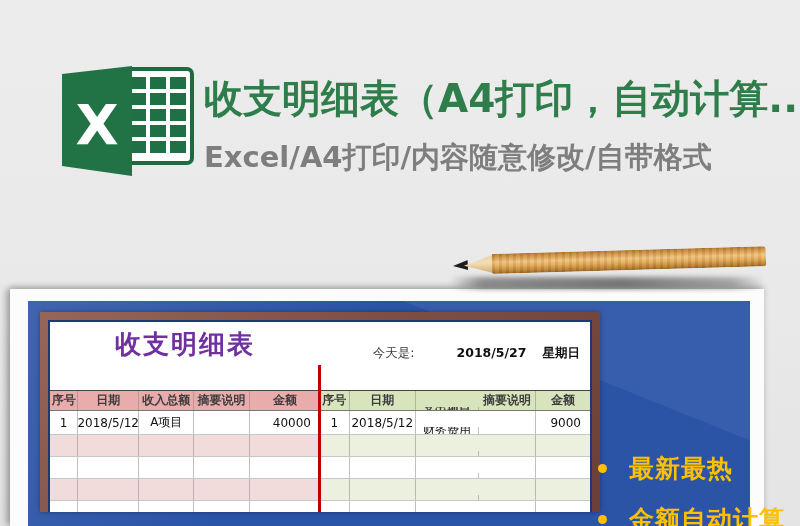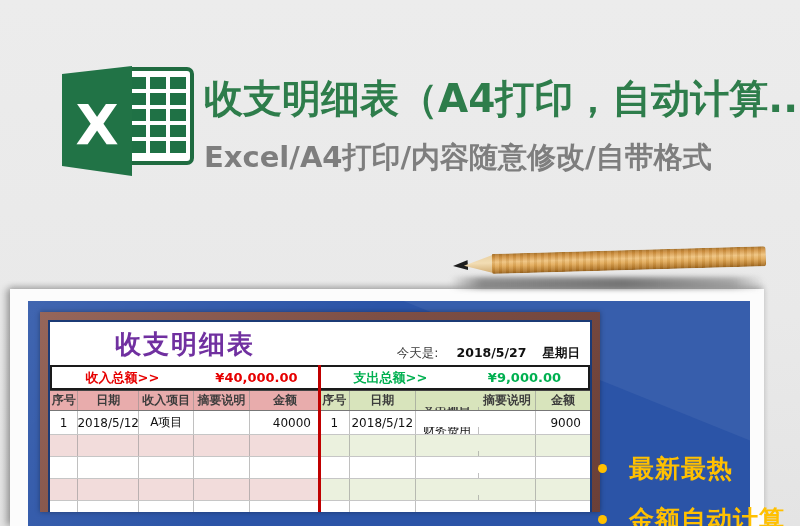--- a/index.html
+++ b/index.html
@@ -48,21 +48,21 @@
   
   .frame{position:absolute;left:40px;top:312px;width:560px;height:200px;z-index:3;
       background:linear-gradient(135deg,#96665a 0%,#7E4F45 45%,#6b3f37 100%);
       box-shadow:0 0 5px rgba(0,0,0,0.35);}
   .card{position:absolute;left:8px;top:8px;right:8px;bottom:0;background:#ffffff;
       border:2px solid #1b3a75;border-bottom:none;overflow:hidden;}
 
   .sheet-title{position:absolute;left:0;top:5px;width:50%;text-align:center;
       font-size:26px;font-weight:700;color:#7030A0;letter-spacing:2px;}
   .today{position:absolute;top:23px;right:10px;font-size:12.5px;color:#3a3a3a;white-space:nowrap;}
-  .today .t-label{margin-right:2px;}
+  .today .t-label{margin-right:26px;}
   .today .t-date{font-weight:700;color:#111;margin-right:16px;margin-left:16px;}
   .today .t-week{font-weight:700;color:#111;}
 
   .totals{position:absolute;left:0;top:43px;width:100%;height:25px;box-sizing:border-box;
       border:2px solid #1a1a1a;display:flex;background:#fff;z-index:4;}
   .totals .tcell{display:flex;align-items:center;justify-content:center;
       font-size:13px;font-weight:700;white-space:nowrap;}
   .tc-inc-label{width:26.3%;color:#E60000;}
   .tc-inc-val{width:23.7%;color:#E60000;}
   .tc-exp-label{width:26.3%;color:#00B050;}
@@ -153,33 +153,27 @@
       </div>
     </div>
 
   <div class="frame">
     <div class="card">
       <div class="sheet-title">收支明细表</div>
       <div class="today">
         <span class="t-label">今天是:</span><span class="t-date">2018/5/27</span><span class="t-week">星期日</span>
       </div>
 
-      <div class="totals">
-        <div class="tcell tc-inc-label">收入总额&gt;&gt;</div>
-        <div class="tcell tc-inc-val">¥40,000.00</div>
-        <div class="tcell tc-exp-label">支出总额&gt;&gt;</div>
-        <div class="tcell tc-exp-val">¥9,000.00</div>
-      </div>
 
       <div class="grid-tables">
         <div class="tbl income">
             <div class="trow thead">
               <div class="cell hcell">序号</div>
               <div class="cell hcell">日期</div>
-              <div class="cell hcell">收入项目</div>
+              <div class="cell hcell">收入总额</div>
               <div class="cell hcell">摘要说明</div>
               <div class="cell hcell">金额</div>
             </div>
             <div class="trow tdata">
               <div class="cell">1</div>
               <div class="cell">2018/5/12</div>
               <div class="cell">A项目</div>
               <div class="cell"></div>
               <div class="cell num">40000</div>
             </div>

